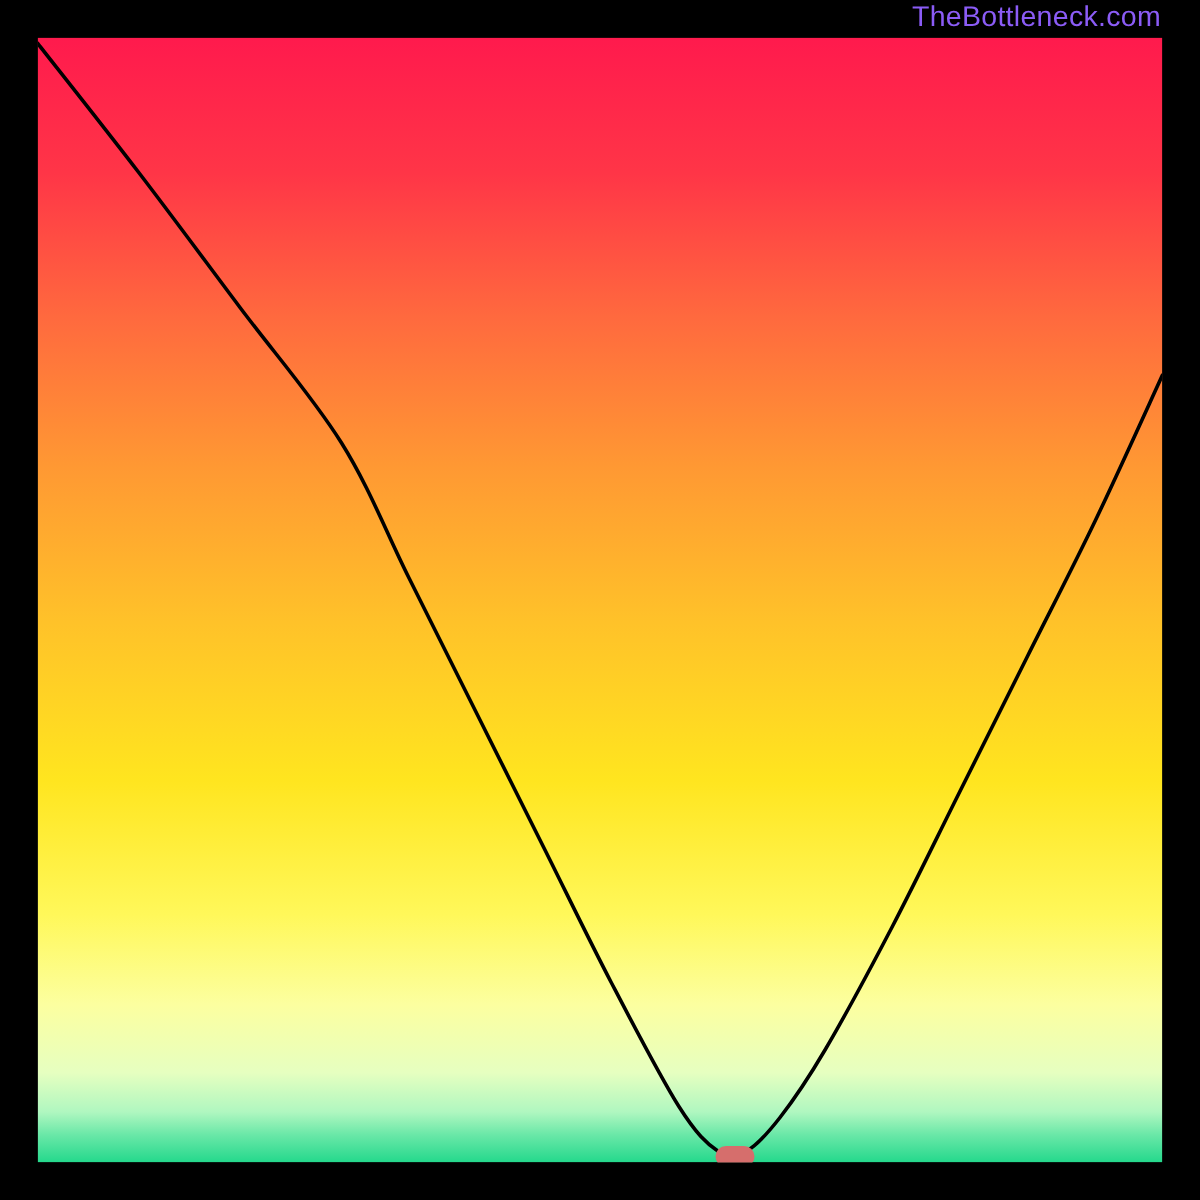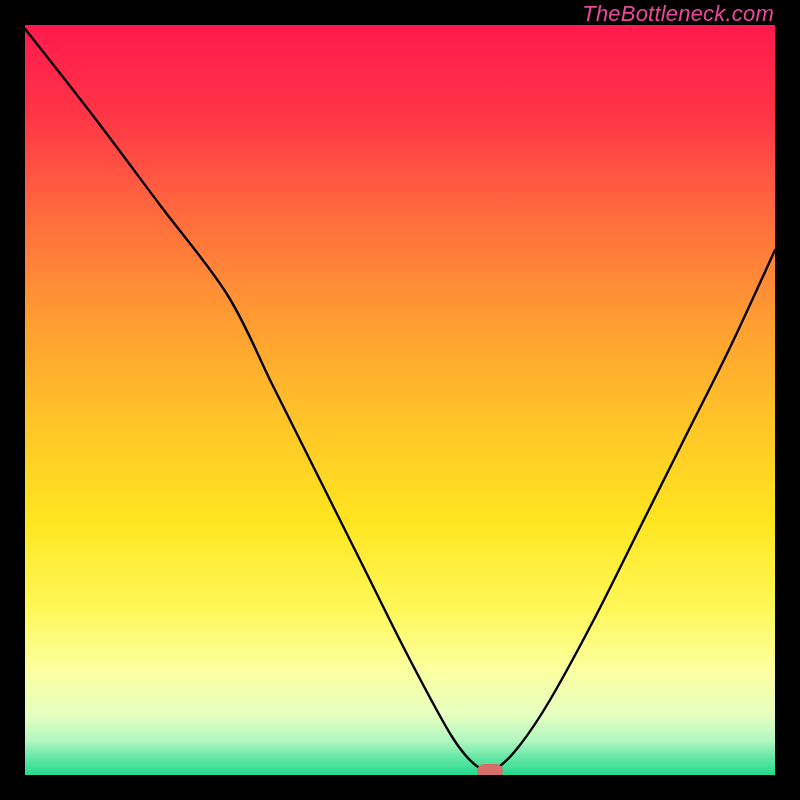--- a/index.html
+++ b/index.html
@@ -29,26 +29,25 @@
     inset: 0;
   }
   .curve-svg {
     position: absolute;
     inset: 0;
   }
   .watermark {
     position: absolute;
     top: 1px;
     right: 26px;
-    color: #ec4899;
-    font-size: 22px;
+    color: #8b5cf6;
+    font-size: 19px;
     font-weight: 500;
     letter-spacing: 0.2px;
     user-select: none;
-    font-style: italic;
   }
   .marker {
     position: absolute;
     background: #d66e6c;
     border-radius: 9px;
   }
 </style>
 </head>
 <body>
 

